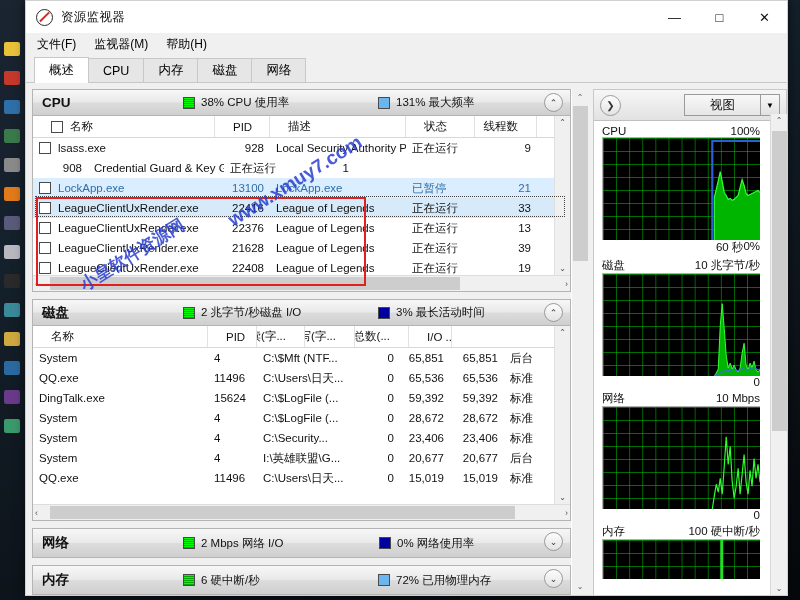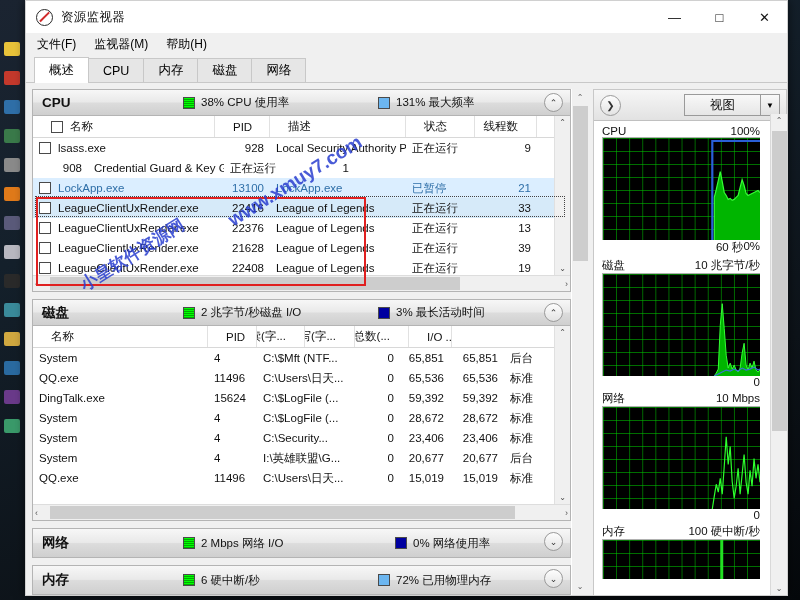--- a/index.html
+++ b/index.html
@@ -559,21 +559,21 @@
             <span>‹</span>
             <div class="hsb-thumb" style="width:465px"></div>
             <span>›</span>
           </div>
         </div>
       </div>
 
       <div class="panel collapsed">
         <div class="panel-header">
           <div class="panel-title">网络</div>
-          <div class="hstat" style="width:212px">
+          <div class="hstat" style="width:196px">
             <span class="sw sw-green"></span>
             <span>2 Mbps 网络 I/O</span>
           </div>
           <div class="hstat">
             <span class="sw sw-darkblue"></span>
             <span>0% 网络使用率</span>
           </div>
           <div class="collapse-btn">⌄</div>
         </div>
       </div>

